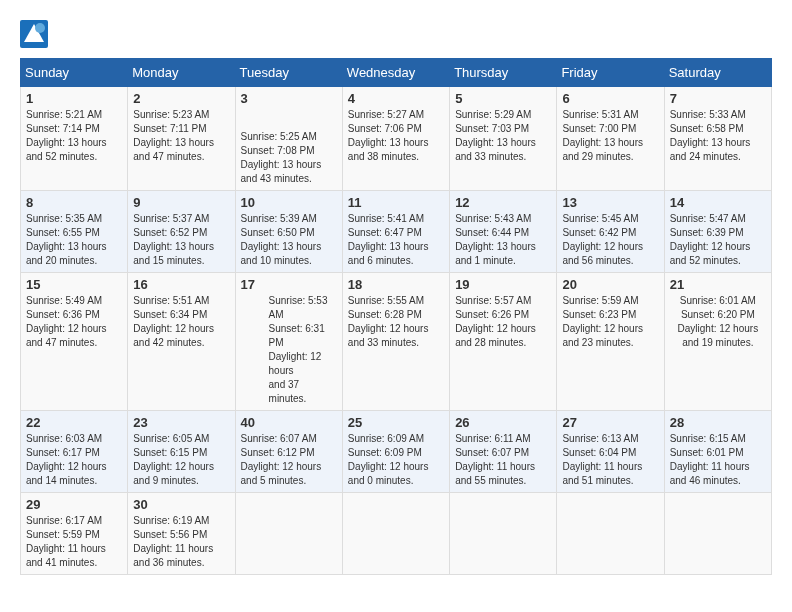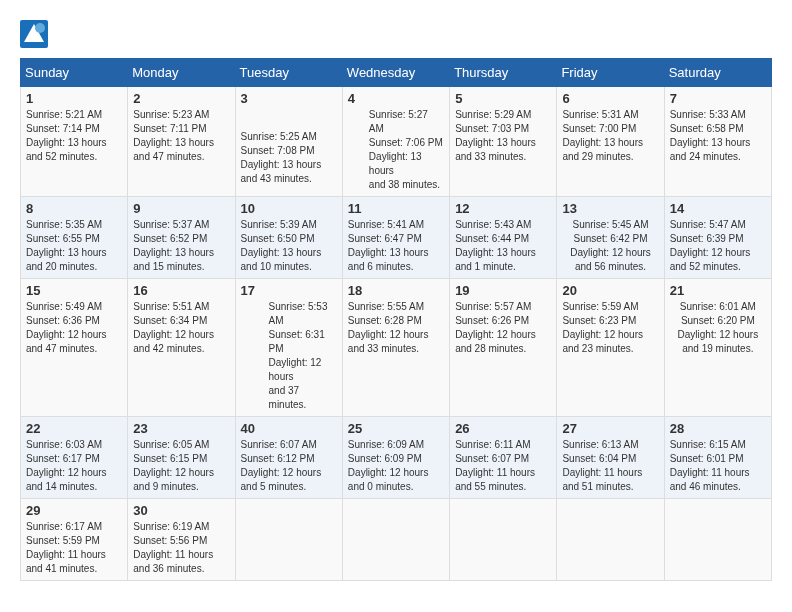--- a/index.html
+++ b/index.html
@@ -141,21 +141,21 @@
         </td>
         <td>
           <span class="day-number">3</span>
           <div class="day-info" style="white-space: pre-line; margin-top: 24px;">Sunrise: 5:25 AM
 Sunset: 7:08 PM
 Daylight: 13 hours
 and 43 minutes.</div>
         </td>
         <td>
           <span class="day-number">4</span>
-          <div class="day-info" style="white-space: pre-line; margin-left: 21px;">Sunrise: 5:27 AM
+          <div class="day-info" style="white-space: pre-line;">Sunrise: 5:27 AM
 Sunset: 7:06 PM
 Daylight: 13 hours
 and 38 minutes.</div>
         </td>
         <td>
           <span class="day-number">5</span>
           <div class="day-info" style="white-space: pre-line;">Sunrise: 5:29 AM
 Sunset: 7:03 PM
 Daylight: 13 hours
 and 33 minutes.</div>
@@ -206,21 +206,21 @@
         </td>
         <td>
           <span class="day-number">12</span>
           <div class="day-info" style="white-space: pre-line;">Sunrise: 5:43 AM
 Sunset: 6:44 PM
 Daylight: 13 hours
 and 1 minute.</div>
         </td>
         <td>
           <span class="day-number">13</span>
-          <div class="day-info" style="white-space: pre-line; text-align: center;">Sunrise: 5:45 AM
+          <div class="day-info" style="white-space: pre-line;">Sunrise: 5:45 AM
 Sunset: 6:42 PM
 Daylight: 12 hours
 and 56 minutes.</div>
         </td>
         <td>
           <span class="day-number">14</span>
           <div class="day-info" style="white-space: pre-line;">Sunrise: 5:47 AM
 Sunset: 6:39 PM
 Daylight: 12 hours
 and 52 minutes.</div>

